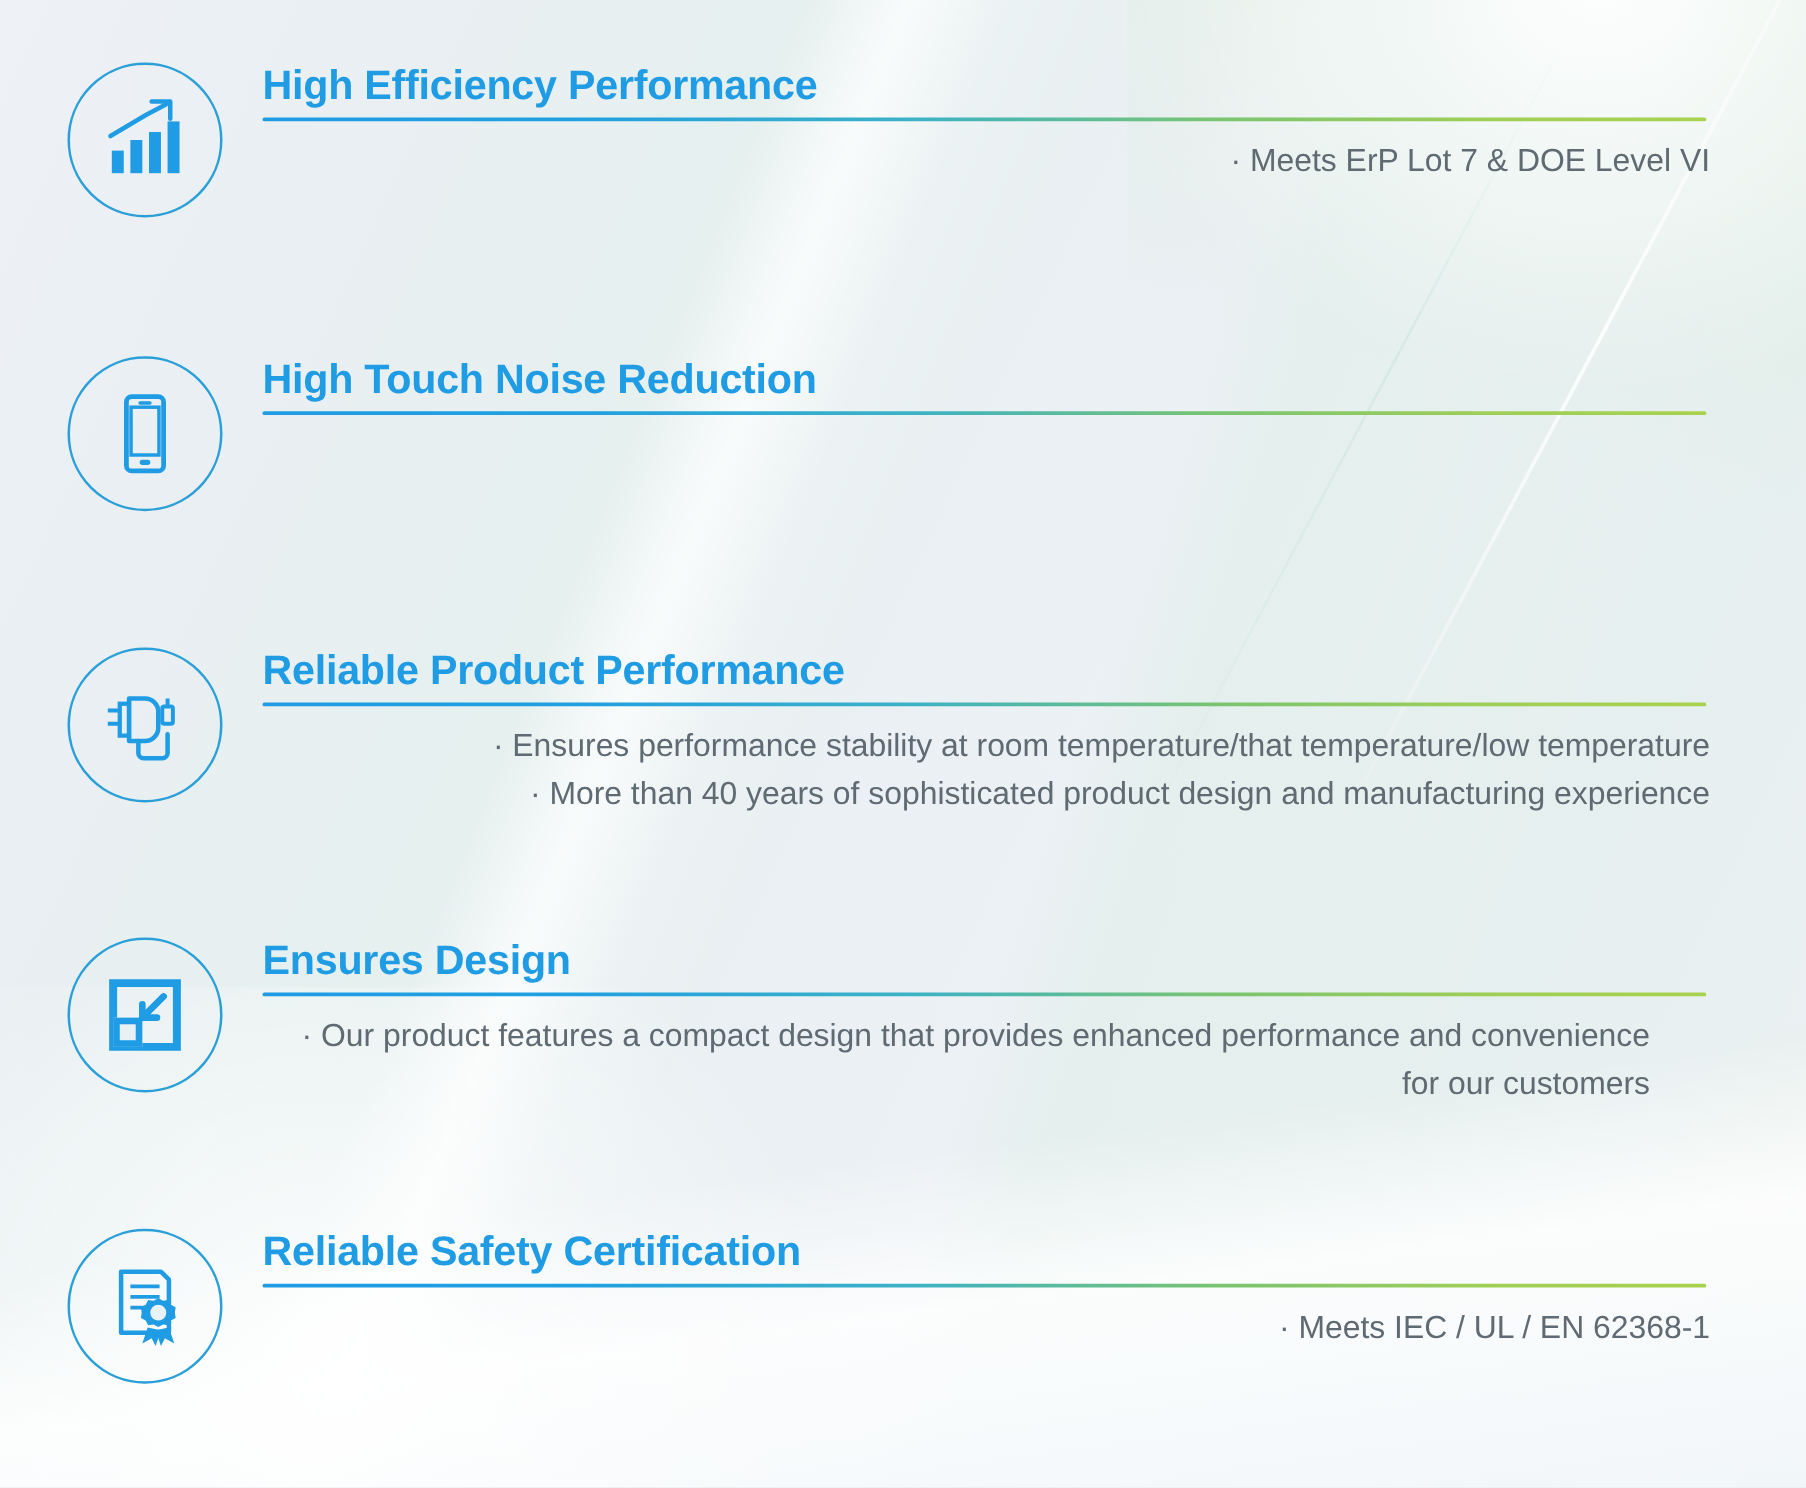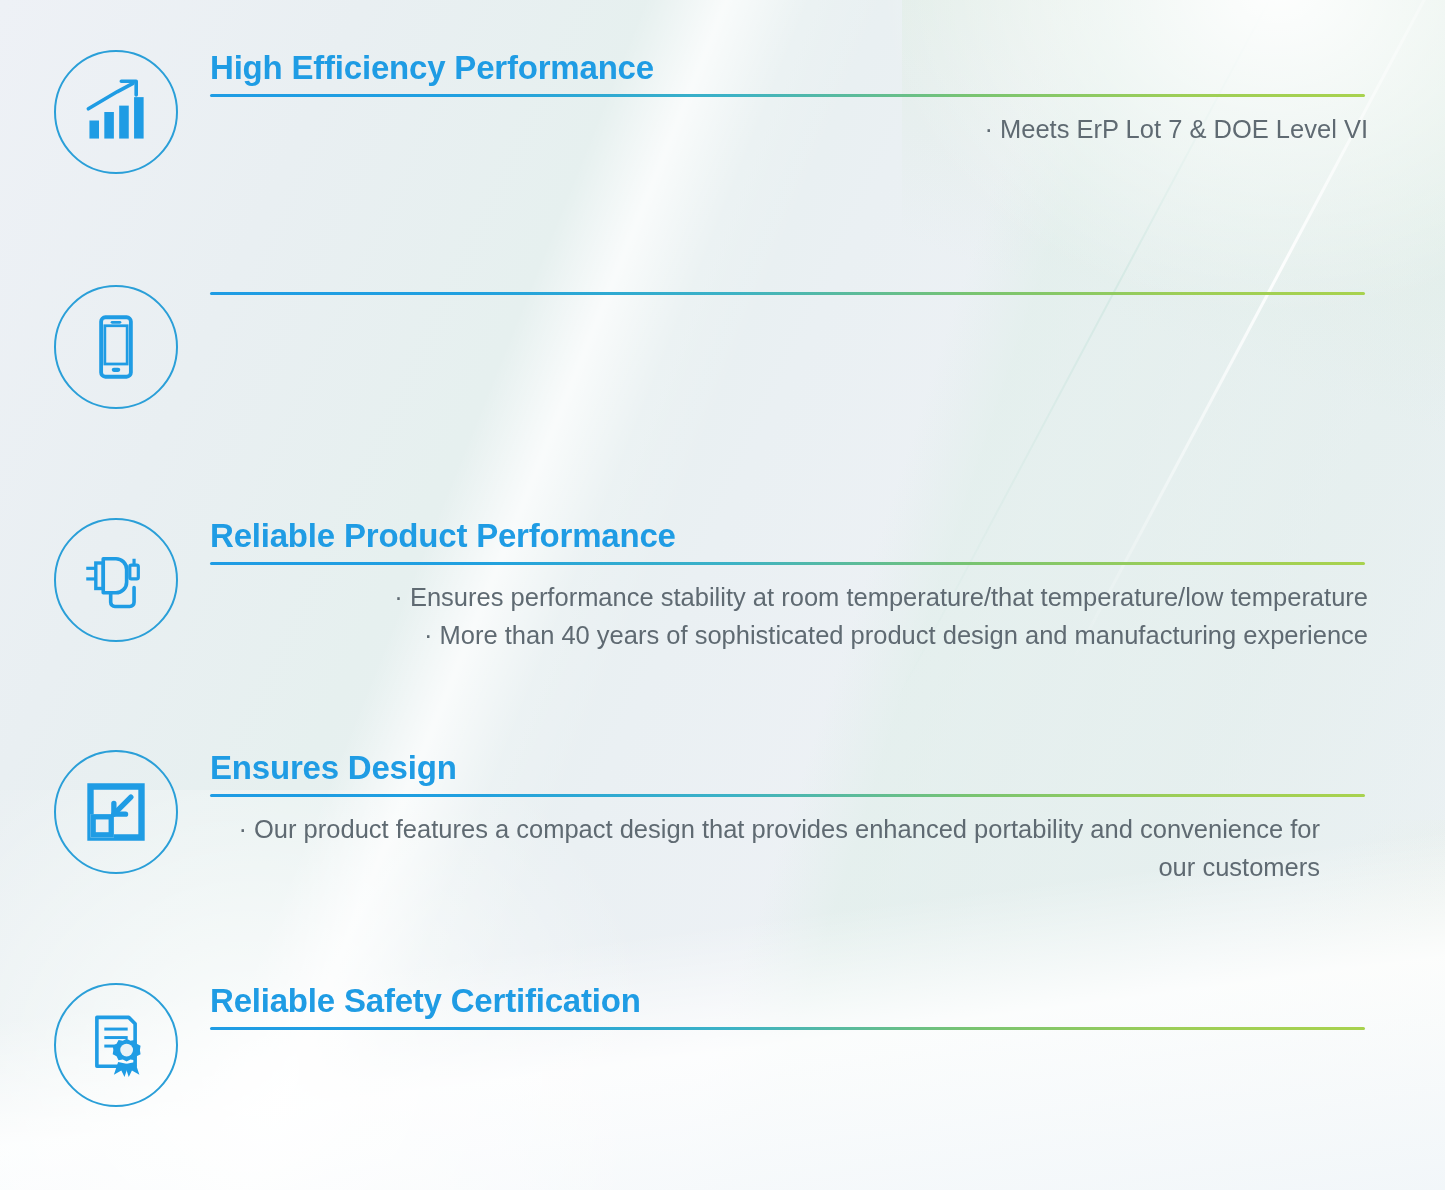--- a/index.html
+++ b/index.html
@@ -239,20 +239,21 @@
       <div class="icon-wrap">
         <div class="icon-circle"></div>
         <svg class="icon-glyph" viewBox="0 0 64 64">
           <rect x="18" y="4" width="28" height="56" rx="4" ry="4" fill="none" stroke="#1f9ce4" stroke-width="3.6"></rect>
           <rect x="21.5" y="12" width="21" height="36" fill="none" stroke="#1f9ce4" stroke-width="2.6"></rect>
           <rect x="27" y="7.5" width="10" height="2.6" rx="1.3" fill="#1f9ce4"></rect>
           <rect x="28" y="51.5" width="8" height="4" rx="2" fill="#1f9ce4"></rect>
         </svg>
       </div>
       <div class="feature-body">
+        <div class="feature-title">High Touch Noise Reduction</div>
         <div class="feature-rule"></div>
       </div>
     </div>
 
     <div class="feature" style="top:518px;">
       <div class="icon-wrap">
         <div class="icon-circle"></div>
         <svg class="icon-glyph" viewBox="0 0 64 64">
           <path d="M20 12 h12 a10 10 0 0 1 10 10 v12 a10 10 0 0 1 -10 10 h-12 z" fill="none" stroke="#1f9ce4" stroke-width="3.4" stroke-linejoin="round"></path>
           <rect x="13" y="16" width="7" height="24" fill="none" stroke="#1f9ce4" stroke-width="3.2"></rect>
@@ -281,21 +282,21 @@
           <rect x="8" y="34" width="22" height="22" fill="#eaf1f5"></rect>
           <rect x="10.5" y="36.5" width="17" height="17" fill="none" stroke="#1f9ce4" stroke-width="5"></rect>
           <path d="M46 18 L30 34" stroke="#1f9ce4" stroke-width="5" stroke-linecap="round"></path>
           <path d="M30 24 L30 34 L41 34" fill="none" stroke="#1f9ce4" stroke-width="5" stroke-linecap="round" stroke-linejoin="round"></path>
         </svg>
       </div>
       <div class="feature-body">
         <div class="feature-title">Ensures Design</div>
         <div class="feature-rule"></div>
         <div class="feature-lines">
-          <div class="bullet-line wrap" style="max-width:1110px;">· Our product features a compact design that provides enhanced portability and convenience for our customers</div>
+          <div class="bullet-line wrap" style="max-width:1110px;">· Our product features a compact design that provides enhanced performance and convenience for our customers</div>
         </div>
       </div>
     </div>
 
     <div class="feature" style="top:983px;">
       <div class="icon-wrap">
         <div class="icon-circle"></div>
         <svg class="icon-glyph" viewBox="0 0 64 64">
           <path d="M14 6 H44 L50 12 V52 H14 Z" fill="none" stroke="#1f9ce4" stroke-width="3.4" stroke-linejoin="round"></path>
           <line x1="21" y1="17" x2="43" y2="17" stroke="#1f9ce4" stroke-width="2.8"></line>
@@ -303,17 +304,20 @@
           <line x1="21" y1="33" x2="34" y2="33" stroke="#1f9ce4" stroke-width="2.8"></line>
           <path d="M34 48 L30 60 L37 56 L40 62 L44 50 Z" fill="#1f9ce4"></path>
           <path d="M50 48 L54 60 L47 56 L44 62 L40 50 Z" fill="#1f9ce4"></path>
           <path d="M42 26 l3.6 1.9 4-.6 1.9 3.6 3.6 1.9 -.6 4 .6 4 -3.6 1.9 -1.9 3.6 -4 -.6 -3.6 1.9 -3.6 -1.9 -4 .6 -1.9 -3.6 -3.6 -1.9 .6 -4 -.6 -4 3.6 -1.9 1.9 -3.6 4 .6 Z" fill="#1f9ce4"></path>
           <circle cx="42" cy="36.8" r="6" fill="#e9f2f6"></circle>
         </svg>
       </div>
       <div class="feature-body">
         <div class="feature-title">Reliable Safety Certification</div>
         <div class="feature-rule"></div>
+        <div class="feature-lines">
+          <div class="bullet-line">· Meets IEC / UL / EN 62368-1</div>
+        </div>
       </div>
     </div>
 
   </div>
 </div>
 
 </body></html>

